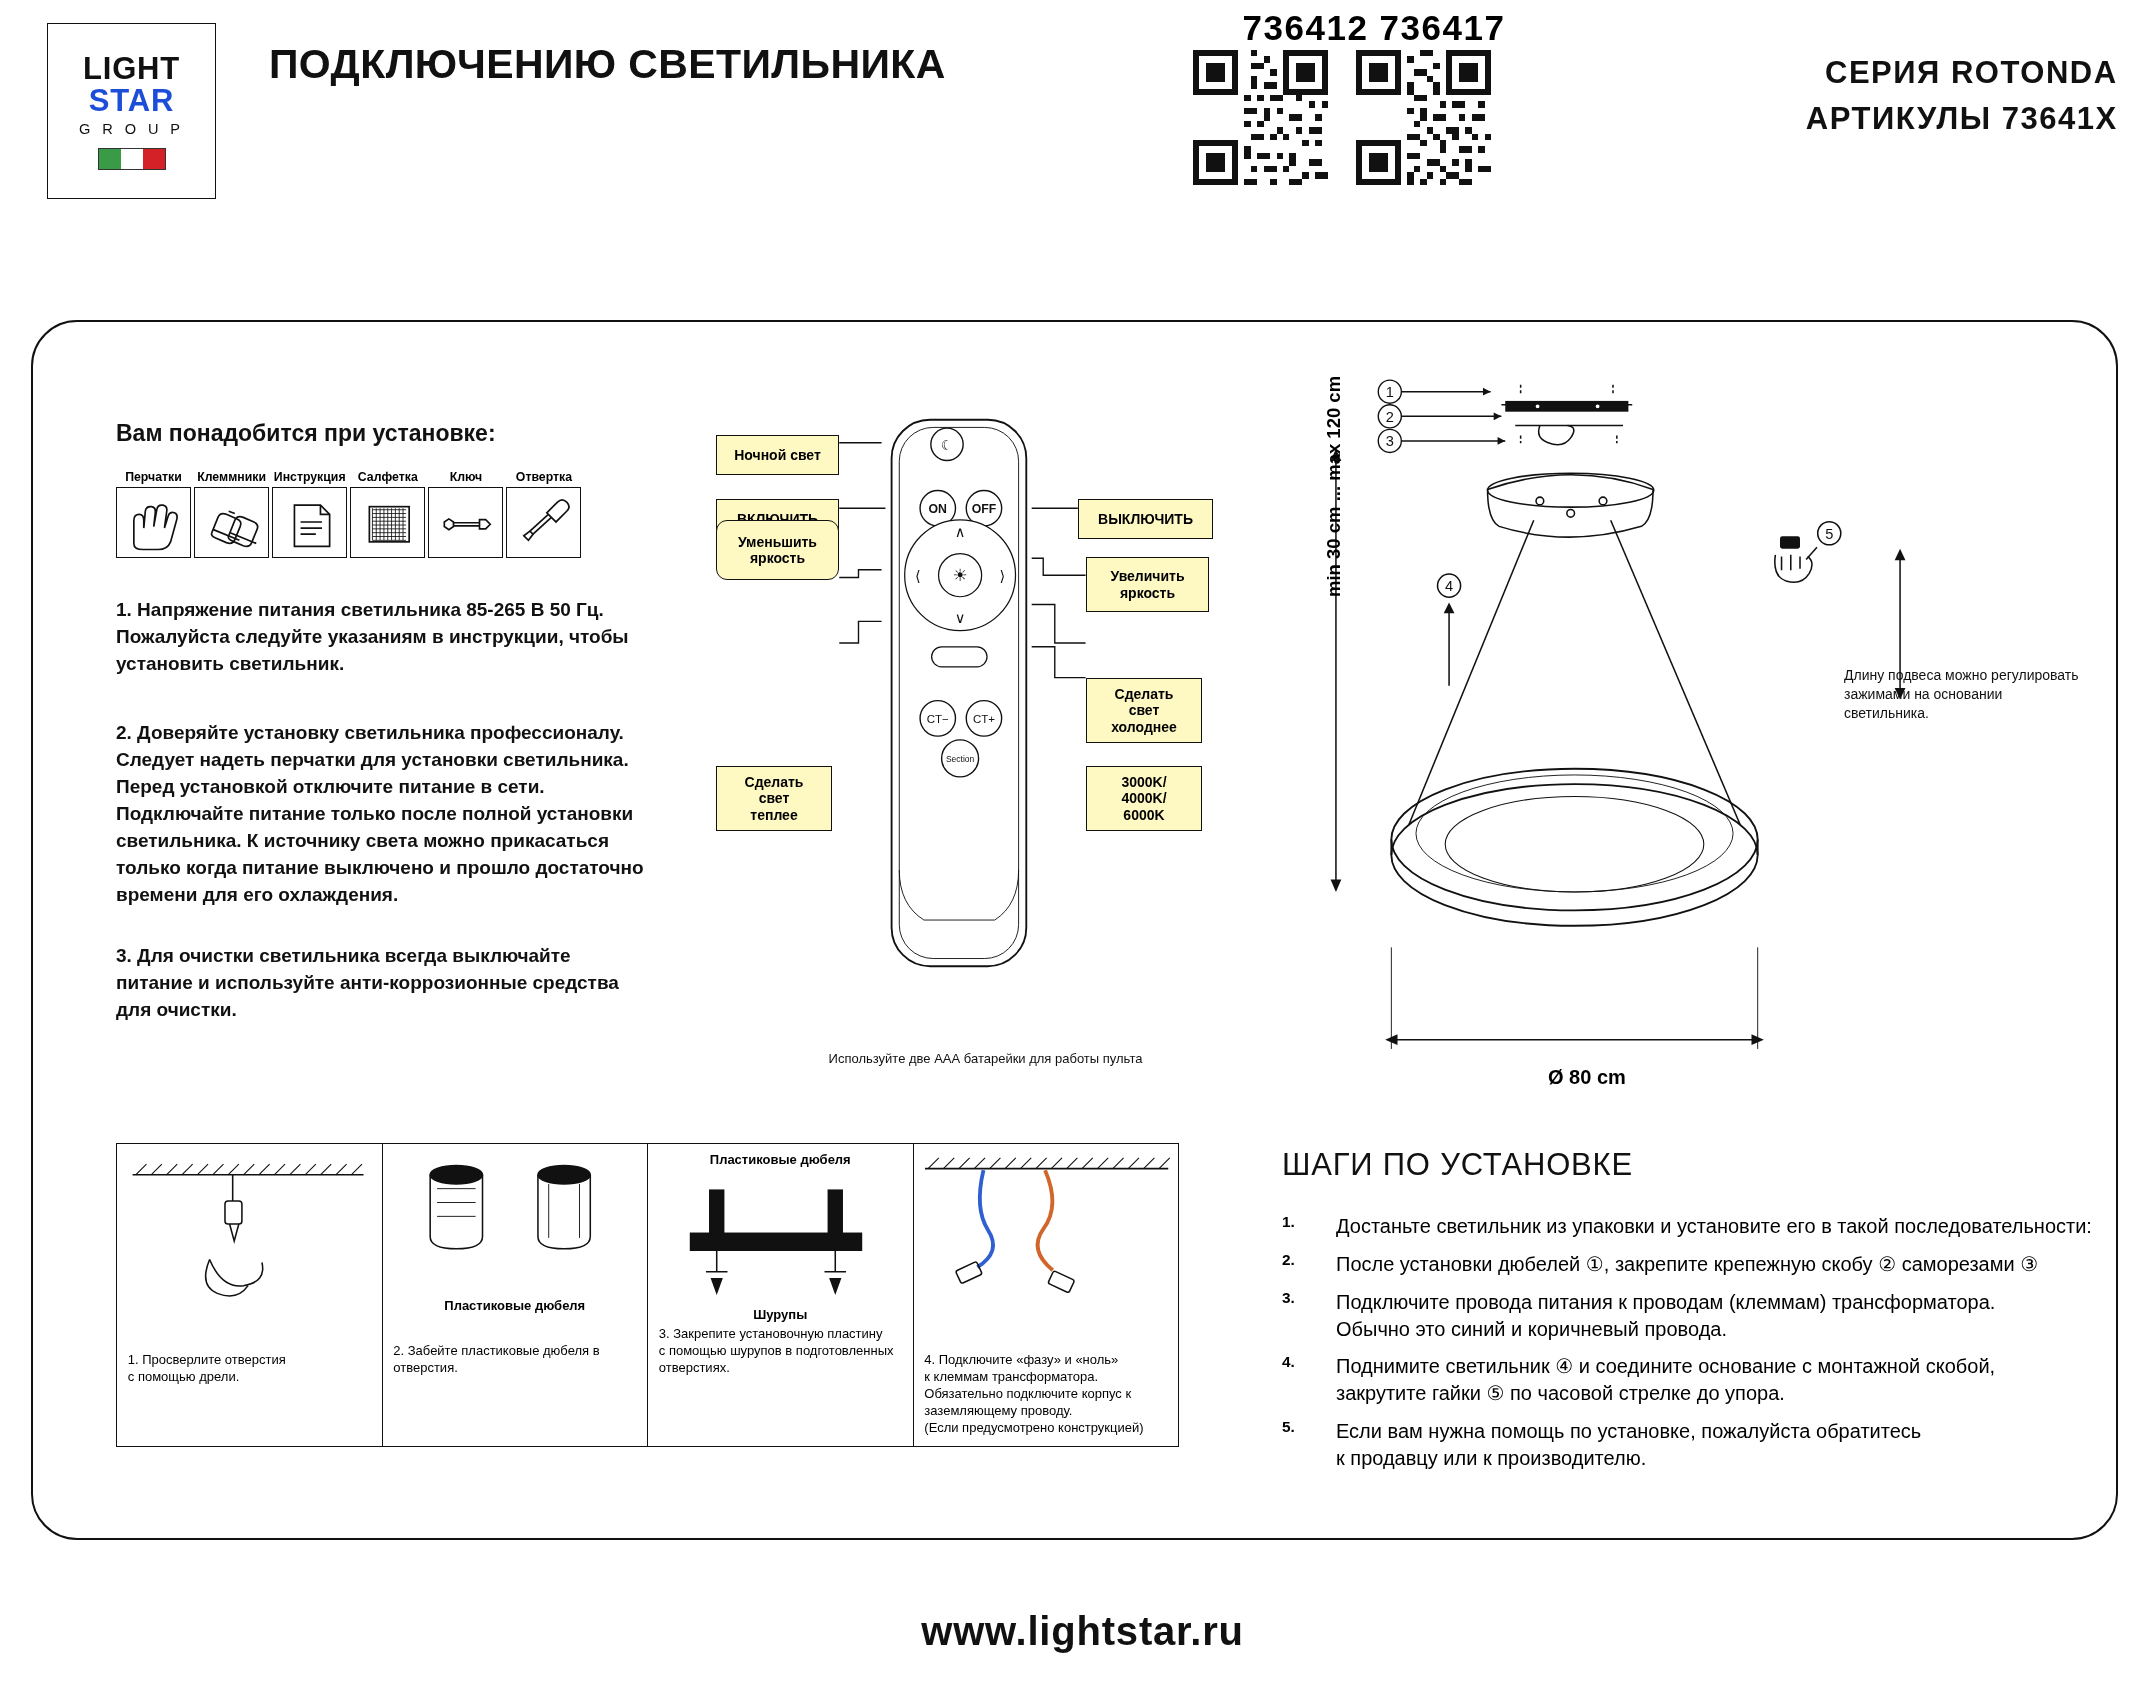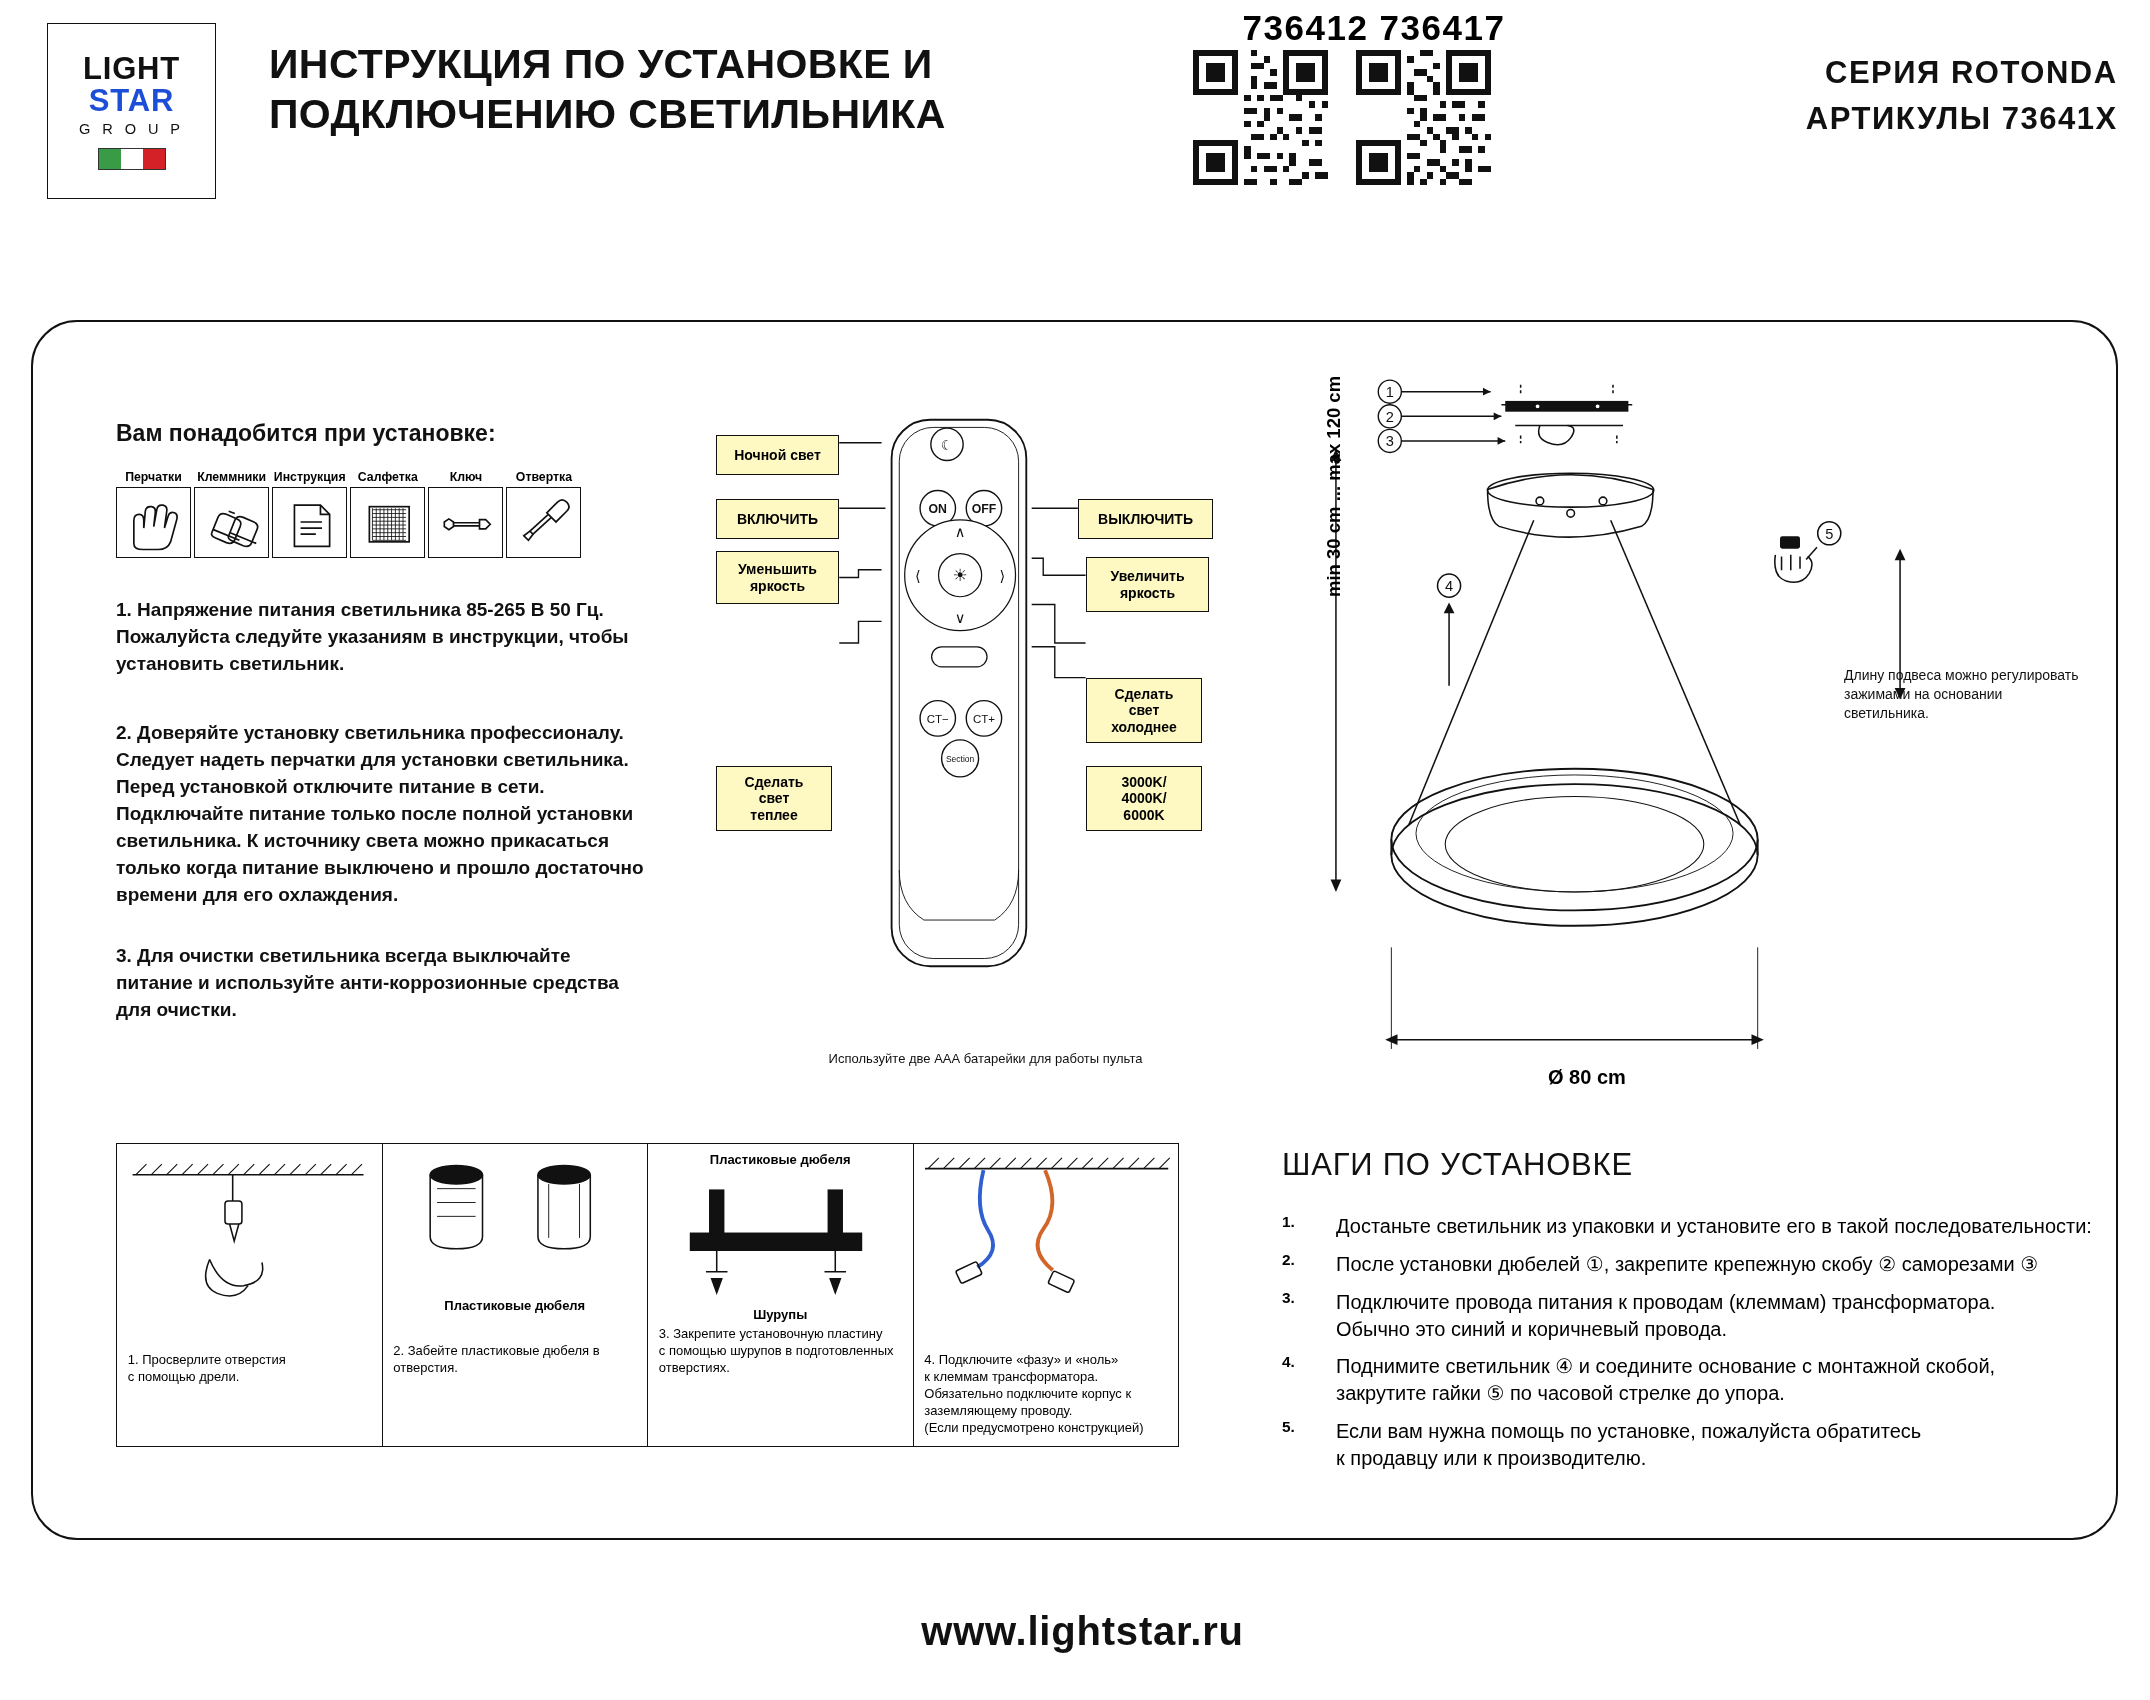--- a/index.html
+++ b/index.html
@@ -86,21 +86,20 @@
       <div class="logo-star">STAR</div>
       <div class="logo-group">G R O U P</div>
       <div class="logo-flag">
         <i class="flag-g"></i>
           <i class="flag-w"></i>
           <i class="flag-r"></i>
       </div>
     </div>
 
     <div class="title-block">
-      <div class="title-line">ИНСТРУКЦИЯ ПО УСТАНОВКЕ И</div>
       <div class="title-line">ПОДКЛЮЧЕНИЮ СВЕТИЛЬНИКА</div>
     </div>
 
     <div class="codes">736412  736417</div>
 
     <div class="qr-wrap">
       <svg class="qr" viewBox="0 0 21 21" shape-rendering="crispEdges">
         <rect width="21" height="21" fill="#fff"></rect>
         <g fill="#111">
           <rect x="0" y="0" width="7" height="1"></rect>
@@ -355,21 +354,21 @@
     <circle cx="378" cy="398" r="23" fill="#fff" stroke="#111" stroke-width="1.8"></circle>
     <text x="378" y="404" font-size="15" text-anchor="middle" fill="#111">CT+</text>
 
     <circle cx="347" cy="450" r="24" fill="#fff" stroke="#111" stroke-width="1.8"></circle>
     <text x="347" y="455" font-size="11" text-anchor="middle" fill="#111">Section</text>
   </svg>
 
   <div class="callout" style="left:716px;top:435px;width:123px;height:40px;">Ночной свет</div>
   <div class="callout" style="left:716px;top:499px;width:123px;height:40px;">ВКЛЮЧИТЬ</div>
   <div class="callout" style="left:1078px;top:499px;width:135px;height:40px;">ВЫКЛЮЧИТЬ</div>
-  <div class="callout" style="left:716px;top:551px;width:123px;height:53px;white-space:pre-line;">Уменьшить
+  <div class="callout" style="left:716px;top:520px;width:123px;height:60px;white-space:pre-line;border-radius:11px;">Уменьшить
 яркость</div>
   <div class="callout" style="left:1086px;top:557px;width:123px;height:55px;white-space:pre-line;">Увеличить
 яркость</div>
   <div class="callout" style="left:1086px;top:678px;width:116px;height:65px;white-space:pre-line;">Сделать
 свет
 холоднее</div>
   <div class="callout" style="left:716px;top:766px;width:116px;height:65px;white-space:pre-line;">Сделать
 свет
 теплее</div>
   <div class="callout" style="left:1086px;top:766px;width:116px;height:65px;white-space:pre-line;">3000K/

